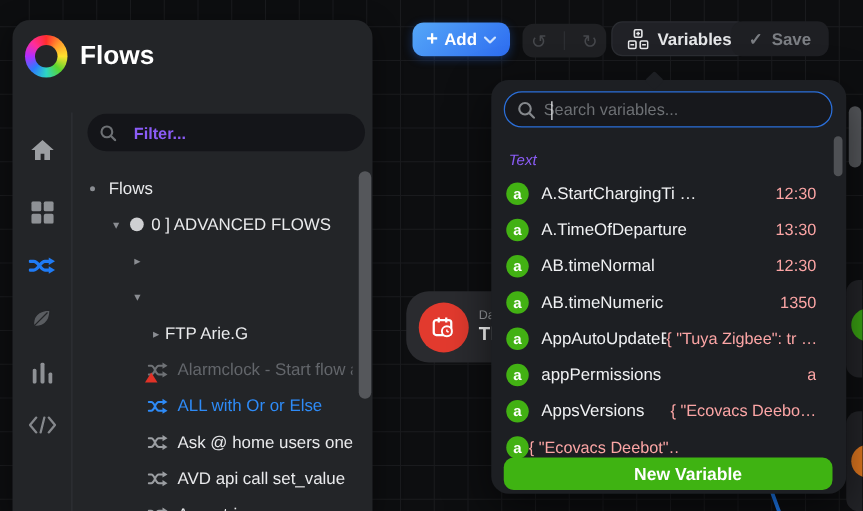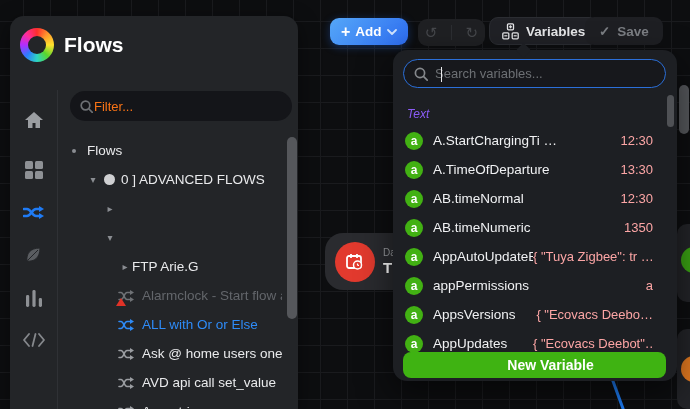--- a/index.html
+++ b/index.html
@@ -64,21 +64,21 @@
   .app-title { position:absolute; left:54px; top:17px; font-size:21px; font-weight:bold; color:#fff; }
 
   .rail { position:absolute; left:0; top:74px; width:47px; }
   .rail-item { position:absolute; left:0; width:47px; height:30px; display:flex; align-items:center; justify-content:center; }
   .rail-divider { position:absolute; left:47px; top:74px; bottom:0; width:1px; background:#2f3135; }
 
   .filter {
     position:absolute; left:60px; top:75px; width:222px; height:30px;
     background:#141519; border-radius:15px; display:flex; align-items:center; padding:0 10px;
   }
-  .filter .placeholder { color:#f97316; font-size:13px; margin-left:1px; }
+  .filter .placeholder { color:#8b5cf6; font-size:13px; margin-left:14px;font-weight:bold; }
 
   .tree { position:absolute; left:0; top:120px; width:272px; }
   .tree-row { height:29px; display:flex; align-items:center; font-size:13.5px; color:#e9eaec; white-space:nowrap; overflow:hidden; }
   .tree-row .expander { width:14px; font-size:10px; color:#8a8d92; flex:none; text-align:center; }
   .tree-row .dot-big { width:11px; height:11px; border-radius:50%; background:#cfd0d2; margin:0 6px 0 4px; flex:none; }
   .tree-row .dot-small { width:4px; height:4px; border-radius:50%; background:#8a8d92; margin-right:11px; flex:none; }
   .tree-row .flow-icon { width:17px; height:14px; margin-right:7px; flex:none; position:relative; }
   .tree-row.disabled { color:#63666b; }
   .tree-row.selected { color:#2e8bf7; font-weight:normal; }
   .err-badge {
@@ -114,21 +114,21 @@
     color:#e5e6e8; font-size:13.5px; font-weight:bold; gap:7px;
     border:1px solid #2b2d32;
   }
   .save-btn {
     left:585px; top:17px; height:28px; padding:0 14px; background:#1e1f23;
     color:#7b7e83; font-size:13.5px; font-weight:bold; gap:7px;
   }
 
   
   .popup {
-    position:absolute; left:393px; top:50px; width:284px; height:331px;
+    position:absolute; left:393px; top:64px; width:284px; height:331px;
     background:#1d1f23; border-radius:14px; z-index:10;
     box-shadow:0 12px 34px rgba(0,0,0,.55);
   }
   .popup .notch {
     position:absolute; left:125px; top:-5px; width:11px; height:11px;
     background:#1d1f23; transform:rotate(45deg); border-radius:2px;
   }
   .search-box {
     position:absolute; left:10px; top:9px; width:263px; height:29px;
     border:1.5px solid #2b6fd9; border-radius:15px; background:#17181c;
@@ -405,20 +405,19 @@
       <span class="var-name">appPermissions</span>
       <span class="var-value">a</span>
     </div>
     <div class="var-row">
       <span class="var-icon">a</span>
       <span class="var-name">AppsVersions</span>
       <span class="var-value">{  "Ecovacs Deebo…</span>
     </div>
     <div class="var-row">
       <span class="var-icon">a</span>
-      <span class="var-name">AppUpdates</span>
       <span class="var-value">{ "Ecovacs Deebot"…</span>
     </div>
   </div>
 
   <div class="popup-scrollbar"></div>
   <button class="new-var-btn">New Variable</button>
 </div>
 
 </body></html>

